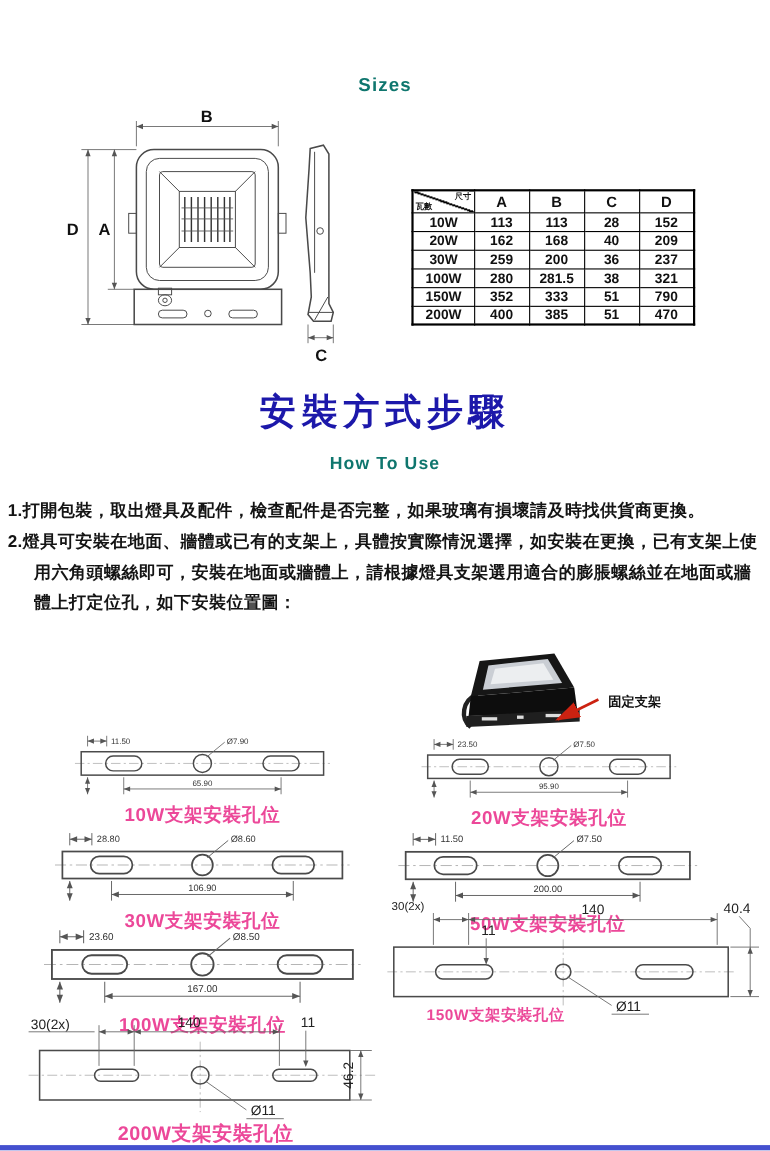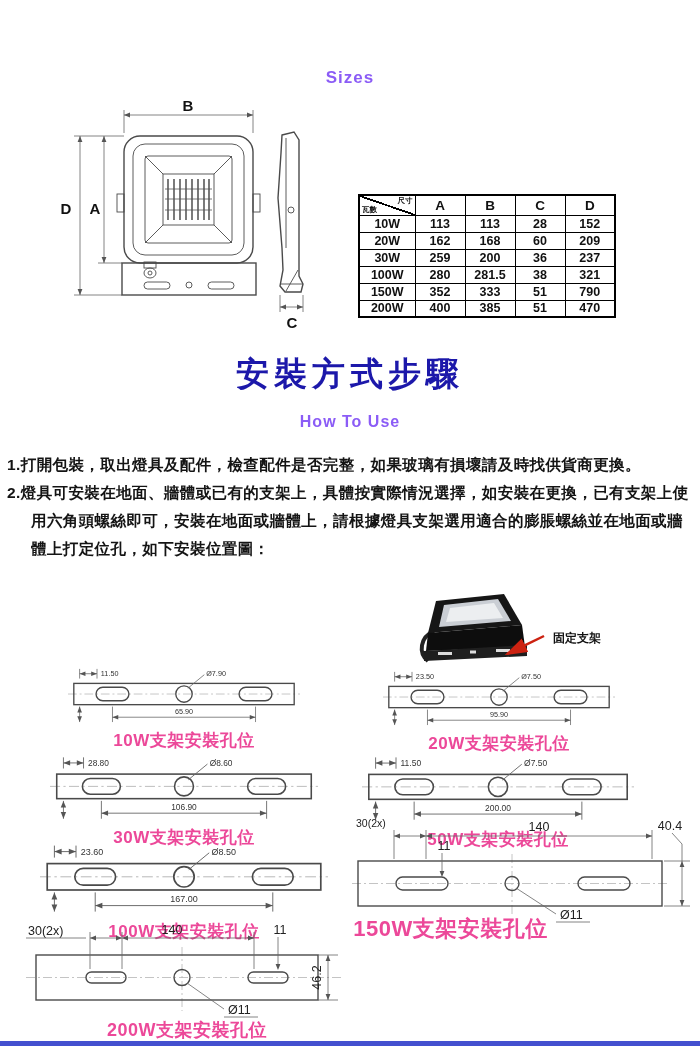--- a/index.html
+++ b/index.html
@@ -9,36 +9,36 @@
     --ink:#141414;
     --line:#555;
   }
   *{box-sizing:border-box;}
   body{margin:0;background:#e9e9e9;font-family:"Liberation Sans","DejaVu Sans",sans-serif;}
   .page{position:relative;width:700px;height:1046px;margin:0 auto;background:#fff;overflow:hidden;}
 
   .h-cn{position:absolute;left:0;width:100%;text-align:center;font-weight:700;color:var(--title-blue);}
   .h1{top:8px;font-size:37px;letter-spacing:7px;}
   .h2{top:352px;font-size:33px;letter-spacing:5px;}
-  .h-en{position:absolute;left:0;width:100%;text-align:center;color:#8b5cf6;font-weight:700;}
+  .h-en{position:absolute;left:0;width:100%;text-align:center;color:#0f766e;font-weight:700;}
   .sub1{top:68px;font-size:17px;letter-spacing:1px;}
   .sub2{top:413px;font-size:16px;letter-spacing:1px;}
 
   
   .draw{position:absolute;left:58px;top:98px;width:256px;height:238px;}
   svg text{font-family:"Liberation Sans","DejaVu Sans",sans-serif;}
   .ln{fill:none;stroke:#4a4a4a;stroke-width:1.4;}
   .lt{fill:none;stroke:#4a4a4a;stroke-width:0.9;}
   .dl{fill:none;stroke:#666;stroke-width:0.8;}
   .cl{fill:none;stroke:#b5b5b5;stroke-width:0.8;stroke-dasharray:9 3 2 3;}
   .ah{fill:#555;stroke:none;}
   .dimL{font-size:15px;font-weight:700;fill:#111;}
 
   
-  .sizes{position:absolute;left:358px;top:172px;border-collapse:collapse;table-layout:fixed;margin-top:22px;}
+  .sizes{position:absolute;left:374px;top:172px;border-collapse:collapse;table-layout:fixed;}
   .sizes th,.sizes td{border:1px solid #000;text-align:center;padding:0;height:17px;
       font-size:12.5px;font-weight:700;color:#111;}
   .sizes{border:2px solid #000;}
   .sizes th{height:20px;font-size:13.5px;}
   .col-w{width:56px;} .col-d{width:50px;}
   .corner{position:relative;background:
       linear-gradient(to top right,transparent 47.5%,#000 47.5%,#000 52.5%,transparent 52.5%);}
   .corner span{position:absolute;font-size:7.5px;font-weight:700;line-height:1;}
   .corner .ct{top:1px;right:2px;}
   .corner .cb{bottom:1px;left:2px;}
@@ -59,21 +59,21 @@
   .blabel{text-align:center;font-size:17px;font-weight:700;color:#ec4899;margin-top:1px;letter-spacing:0.5px;}
   .b10 {left:68px; top:666px; width:232px;}
   .b20 {left:383px;top:669px; width:232px;}
   .b30 {left:50px; top:754px; width:268px;}
   .b50 {left:362px;top:754px; width:272px;}
   .b100{left:40px; top:842px; width:288px;}
   .b150{left:352px;top:816px; width:340px;height:120px;}
   .b200{left:22px; top:923px; width:330px;}
   .big text{font-size:12.5px;fill:#222;}
   .big .t-sm{font-size:10.5px;}
-  .b150 .blabel{position:absolute;top:97px;left:0;width:58%;font-size:22px;}
+  .b150 .blabel{position:absolute;top:97px;left:0;width:58%;font-size:14px;}
   .b200 .blabel{margin-top:-5px;font-size:18px;}
 
   .bottom-strip{position:absolute;left:0;bottom:0;width:100%;height:5px;background:var(--strip-blue);}
 </style>
 </head>
 <body>
 
 <div class="page">
 
   <div class="h-en sub1">Sizes</div>
@@ -166,21 +166,21 @@
           <td>10W</td>
           <td>113</td>
           <td>113</td>
           <td>28</td>
           <td>152</td>
         </tr>
         <tr>
           <td>20W</td>
           <td>162</td>
           <td>168</td>
-          <td>60</td>
+          <td>40</td>
           <td>209</td>
         </tr>
         <tr>
           <td>30W</td>
           <td>259</td>
           <td>200</td>
           <td>36</td>
           <td>237</td>
         </tr>
         <tr>

